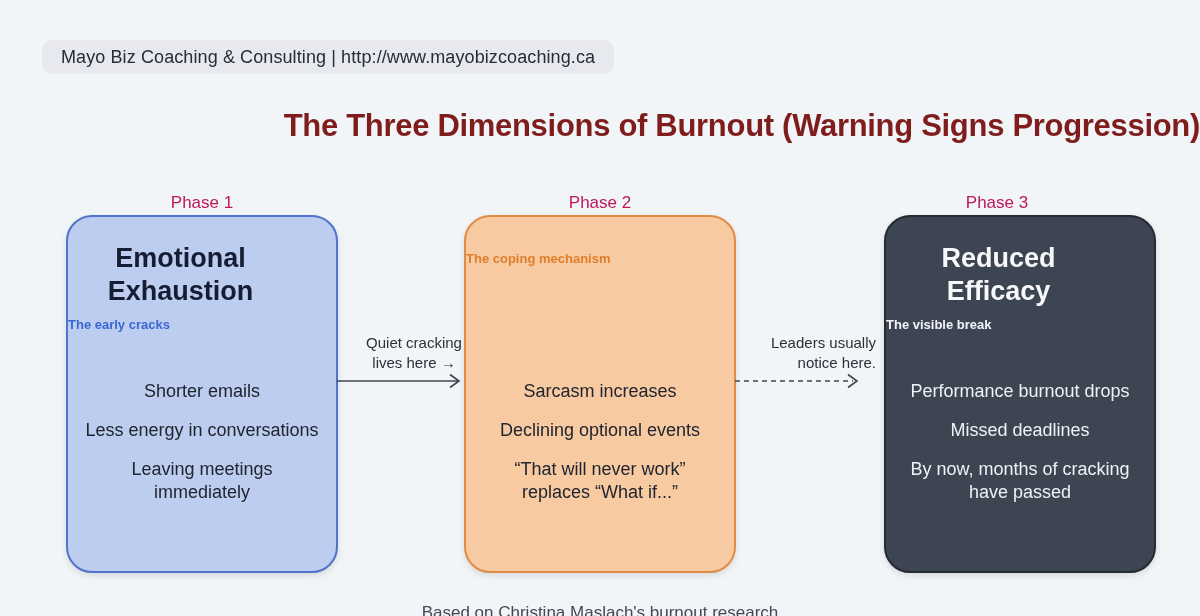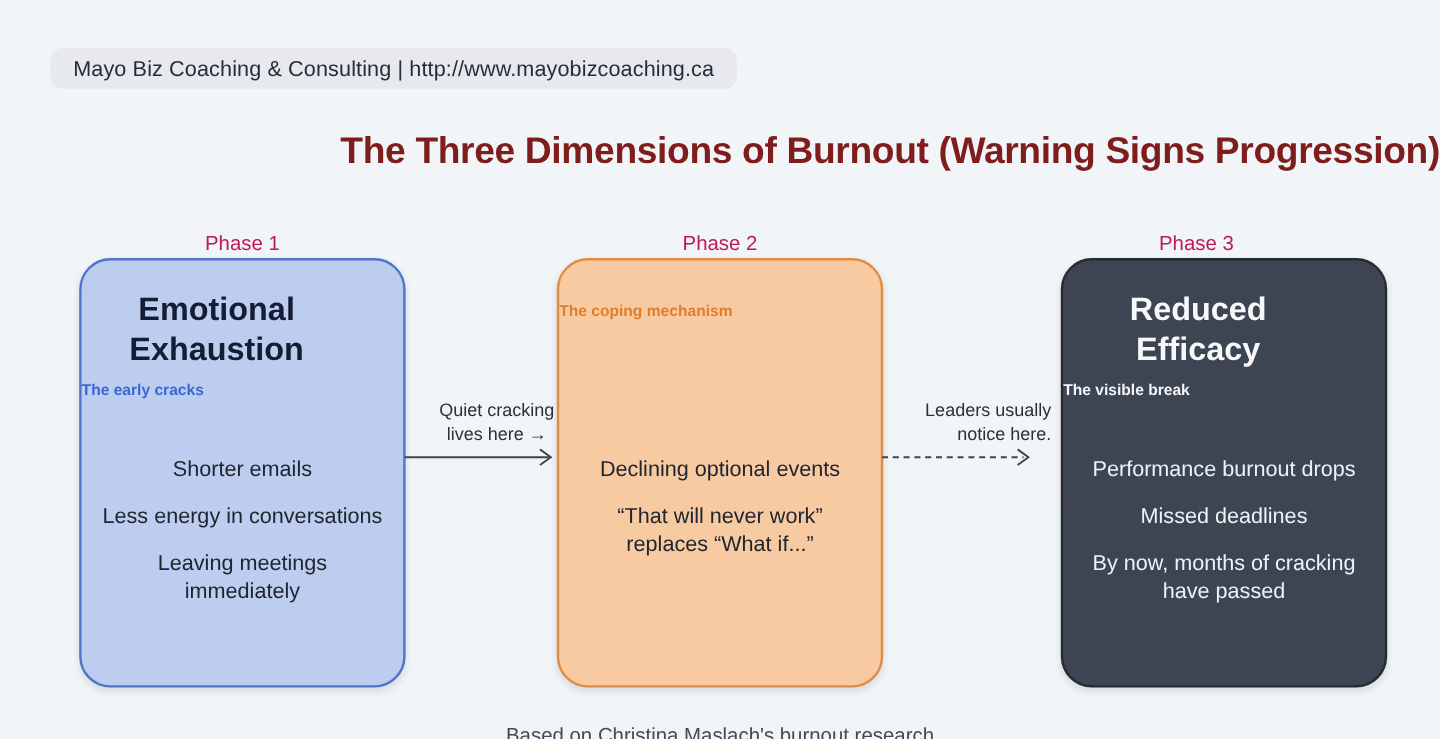--- a/index.html
+++ b/index.html
@@ -109,20 +109,21 @@
   <svg class="connector-svg c1" width="127" height="18" viewBox="0 0 127 18">
     <line x1="0" y1="9" x2="121" y2="9" stroke="#3f4450" stroke-width="1.6"></line>
     <polyline points="113,2.5 122,9 113,15.5" fill="none" stroke="#3f4450" stroke-width="1.6"></polyline>
   </svg>
 
   <div class="box box2">
     <div class="box-header">
       <div class="box-subtitle">The coping mechanism</div>
     </div>
     <div class="box-items">
+      <div class="symptom-item">Sarcasm increases</div>
       <div class="symptom-item">Declining optional events</div>
       <div class="symptom-item">“That will never work” replaces “What if...”</div>
     </div>
   </div>
 
   <div class="connector-label c2">
     <div>Leaders usually</div>
     <div>notice here.</div>
   </div>
   <svg class="connector-svg c2" width="127" height="18" viewBox="0 0 127 18">

